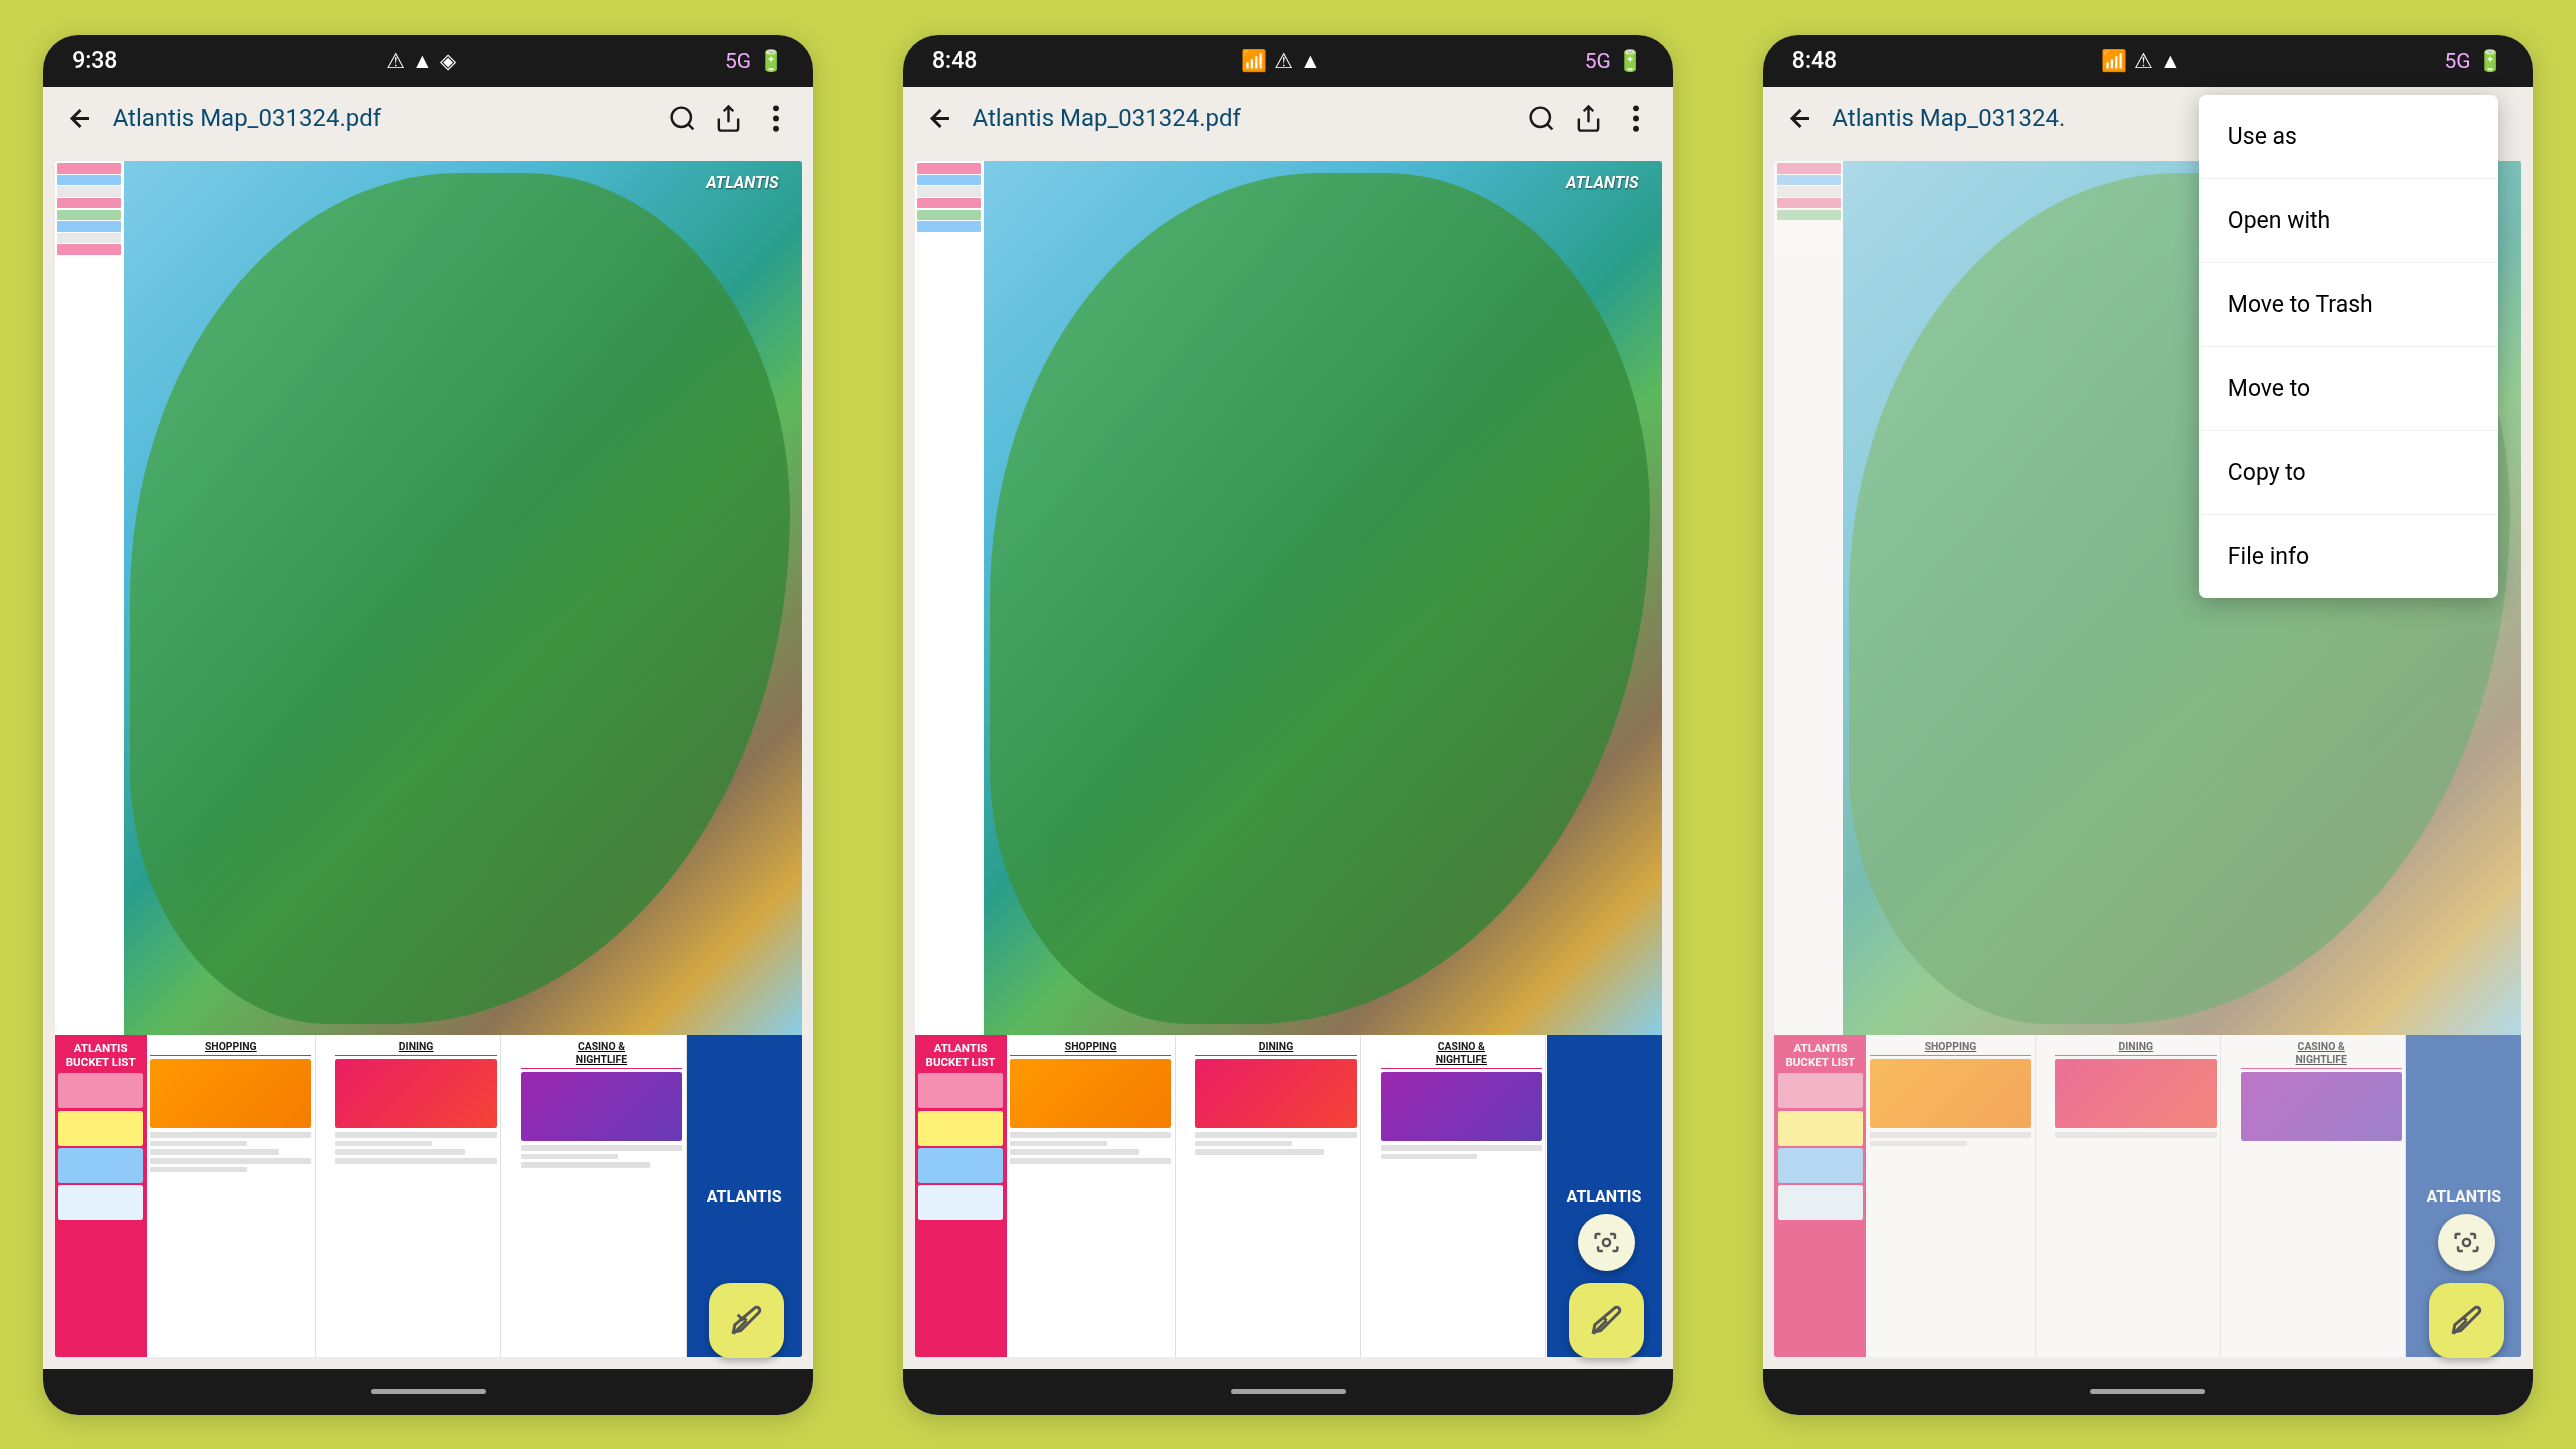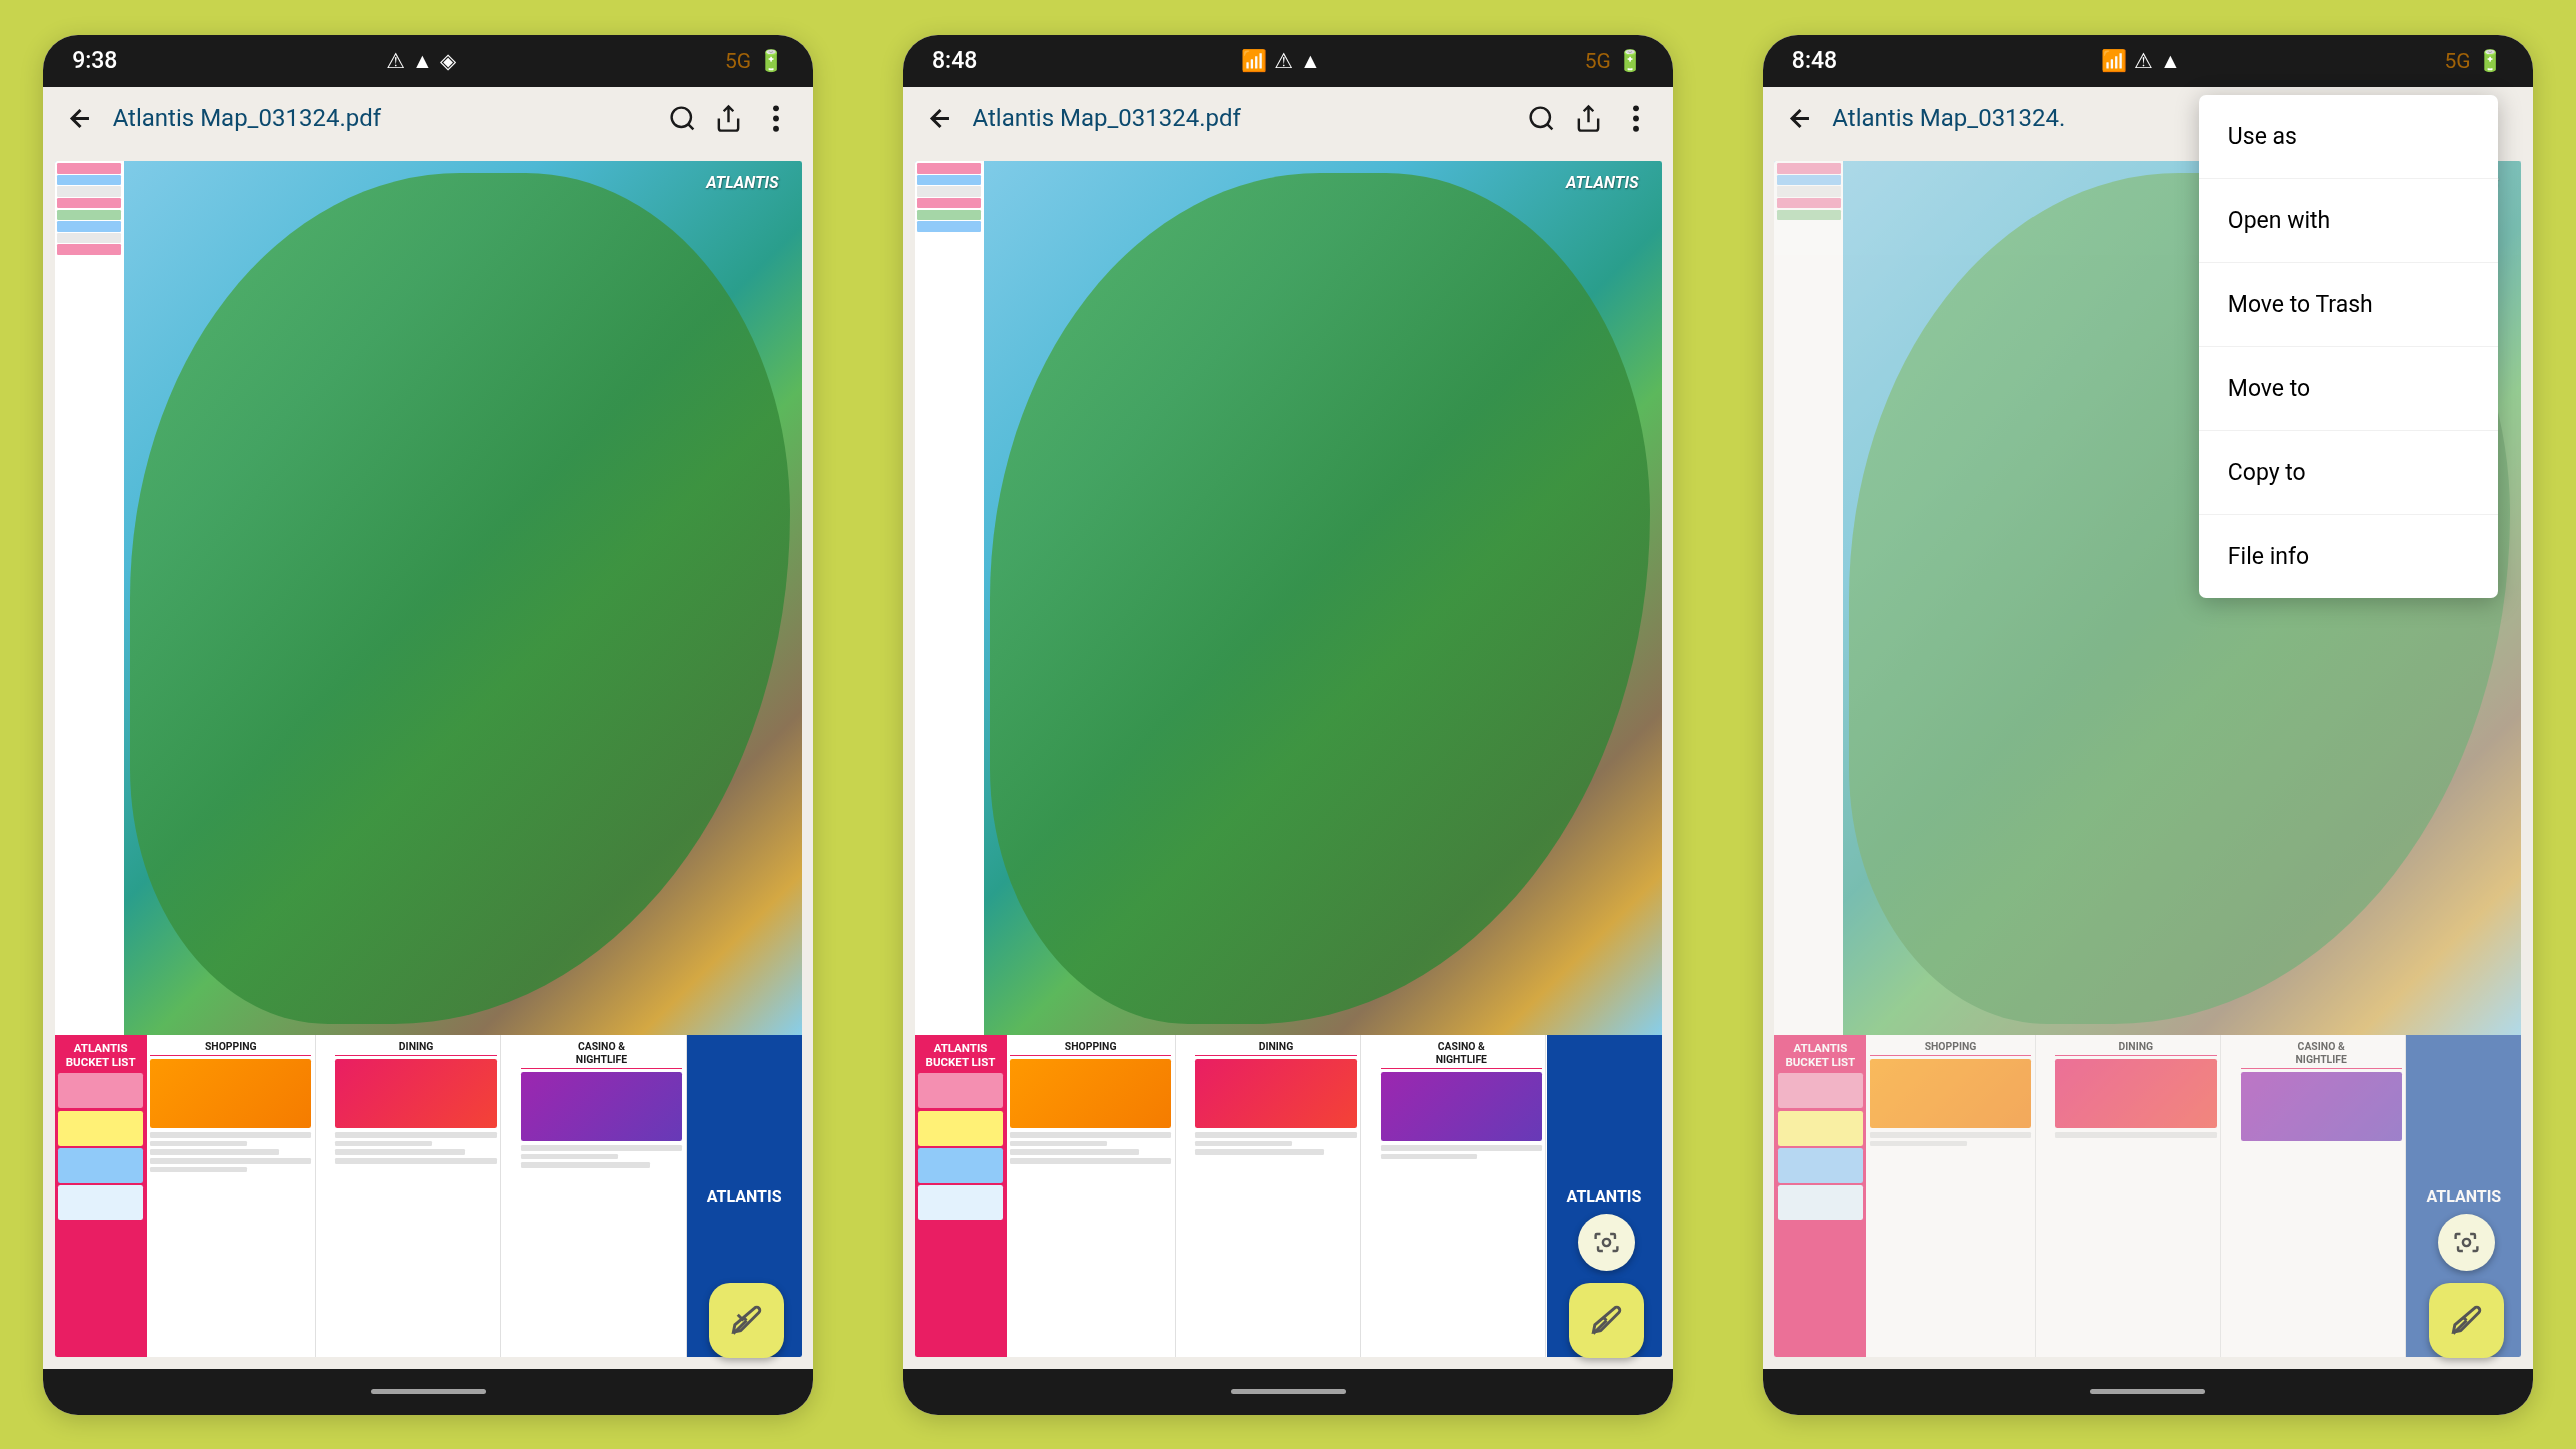--- a/index.html
+++ b/index.html
@@ -60,21 +60,21 @@
       align-items: center;
       gap: 7px;
       color: white;
       font-size: 21px;
     }
 
     .status-right {
       display: flex;
       align-items: center;
       gap: 7px;
-      color: #a16207;
+      color: #f0abfc;
       font-size: 21px;
     }
 
     
     .app-bar {
       width: 100%;
       height: 63px;
       background-color: #f0ede8;
       display: flex;
       align-items: center;
@@ -236,20 +236,21 @@
     .bucket-section.pink { background: #f48fb1; }
     .bucket-section.yellow { background: #fff176; }
     .bucket-section.blue { background: #90caf9; }
     .bucket-section.light { background: #e3f2fd; }
 
     .guide-columns {
       flex: 1;
       display: flex;
       flex-direction: row;
       gap: 16px;
+      text-decoration: underline;
     }
 
     .guide-col {
       flex: 1;
       border-right: 0.6px solid #e0e0e0;
       padding: 4.6px 3.5px;
       overflow: hidden;
     }
 
     .guide-col-header {

